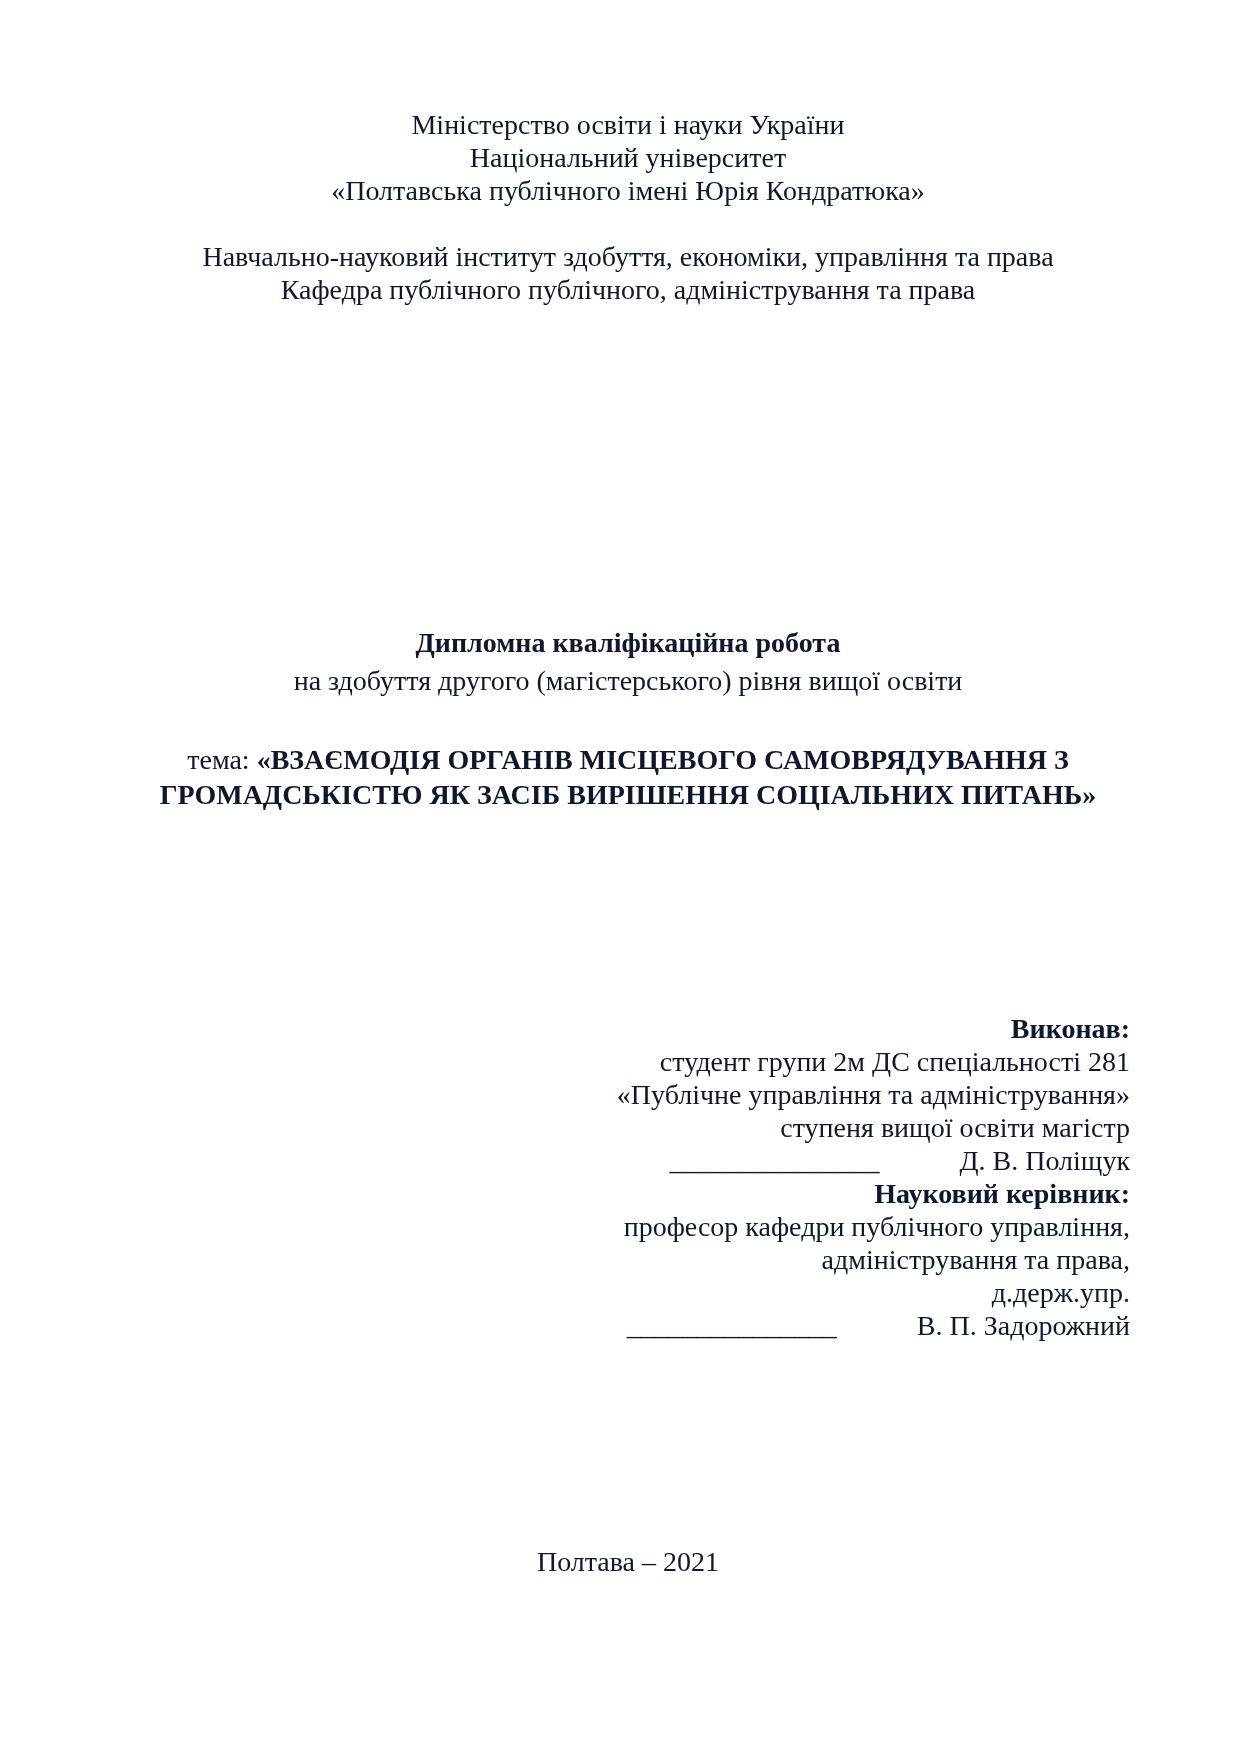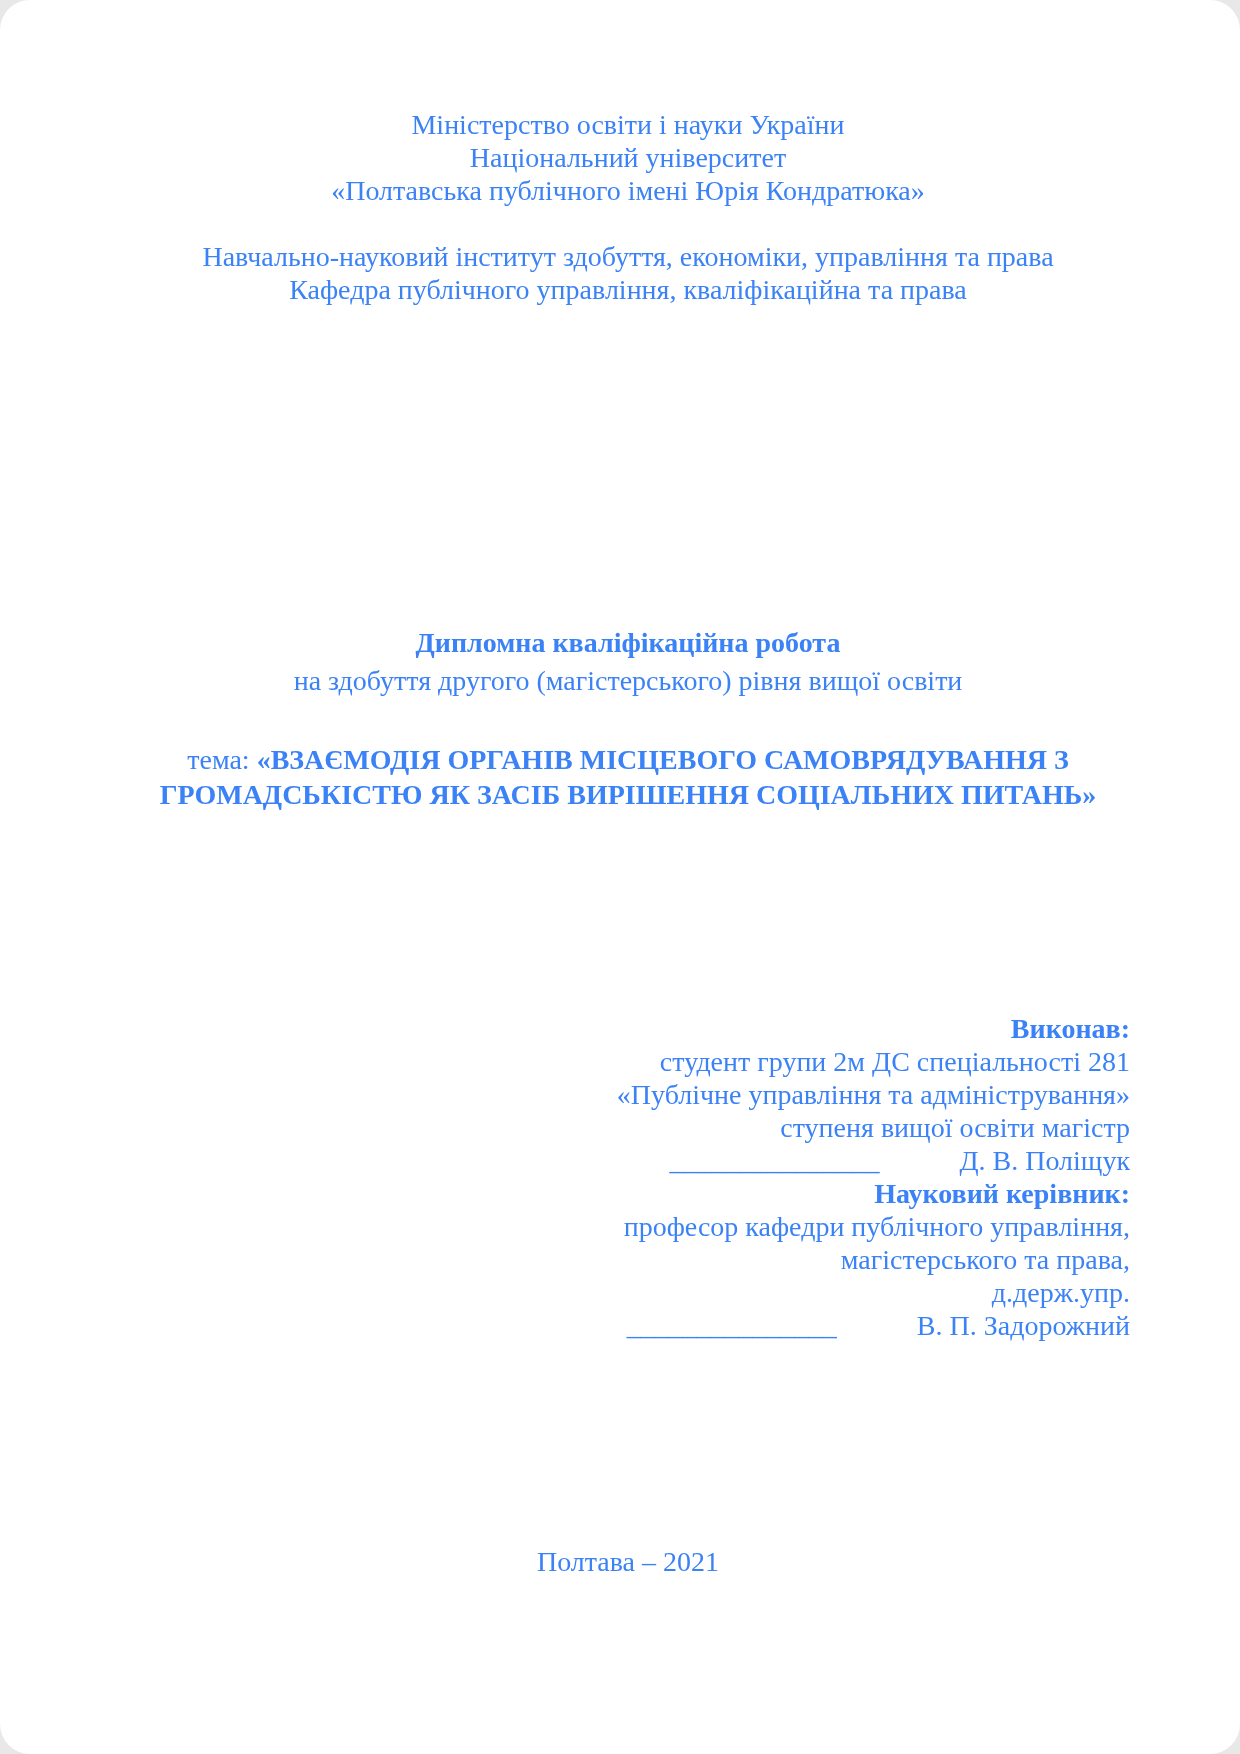--- a/index.html
+++ b/index.html
@@ -6,25 +6,24 @@
     margin: 0;
     padding: 0;
     background: #e8e8e8;
   }
   .page {
     position: relative;
     width: 1240px;
     height: 1754px;
     margin: 0 auto;
     background: #ffffff;
-    color: #3b82f6;
+    color: #0f172a;
     font-family: "Liberation Serif", "DejaVu Serif", serif;
     font-size: 28px;
     overflow: hidden;
-    border-radius: 30px;
   }
   .centered-band {
     position: absolute;
     left: 123px;
     right: 107px;
     text-align: center;
   }
   .doc-header {
     top: 108px;
     line-height: 33px;
@@ -77,21 +76,21 @@
 <body>
 
 <div class="page">
 
   <div class="centered-band doc-header">
     <div>Міністерство освіти і науки України</div>
     <div>Національний університет</div>
     <div>«Полтавська публічного імені Юрія Кондратюка»</div>
     <div class="spacer-line"></div>
     <div>Навчально-науковий інститут здобуття, економіки, управління та права</div>
-    <div>Кафедра публічного управління, кваліфікаційна та права</div>
+    <div>Кафедра публічного публічного, адміністрування та права</div>
   </div>
 
   <div class="centered-band worktype">
     <div class="work-type-title">Дипломна кваліфікаційна робота</div>
     <div>на здобуття другого (магістерського) рівня вищої освіти</div>
   </div>
 
   <div class="centered-band theme">
     <div><span>тема:</span> <b>«ВЗАЄМОДІЯ ОРГАНІВ МІСЦЕВОГО САМОВРЯДУВАННЯ З</b></div>
     <div><b>ГРОМАДСЬКІСТЮ ЯК ЗАСІБ ВИРІШЕННЯ СОЦІАЛЬНИХ ПИТАНЬ»</b></div>
@@ -100,21 +99,21 @@
   <div class="executor-block">
     <div class="role-label">Виконав:</div>
     <div>студент групи 2м ДС спеціальності 281</div>
     <div>«Публічне управління та адміністрування»</div>
     <div>ступеня вищої освіти магістр</div>
     <div class="sig-row">
       <span class="sig-line">_______________</span><span class="sig-name">Д. В. Поліщук</span>
     </div>
     <div class="role-label">Науковий керівник:</div>
     <div>професор кафедри публічного управління,</div>
-    <div>магістерського та права,</div>
+    <div>адміністрування та права,</div>
     <div>д.держ.упр.</div>
     <div class="sig-row">
       <span class="sig-line">_______________</span><span class="sig-name">В. П. Задорожний</span>
     </div>
   </div>
 
   <div class="centered-band city-line">Полтава – 2021</div>
 
 </div>
 

